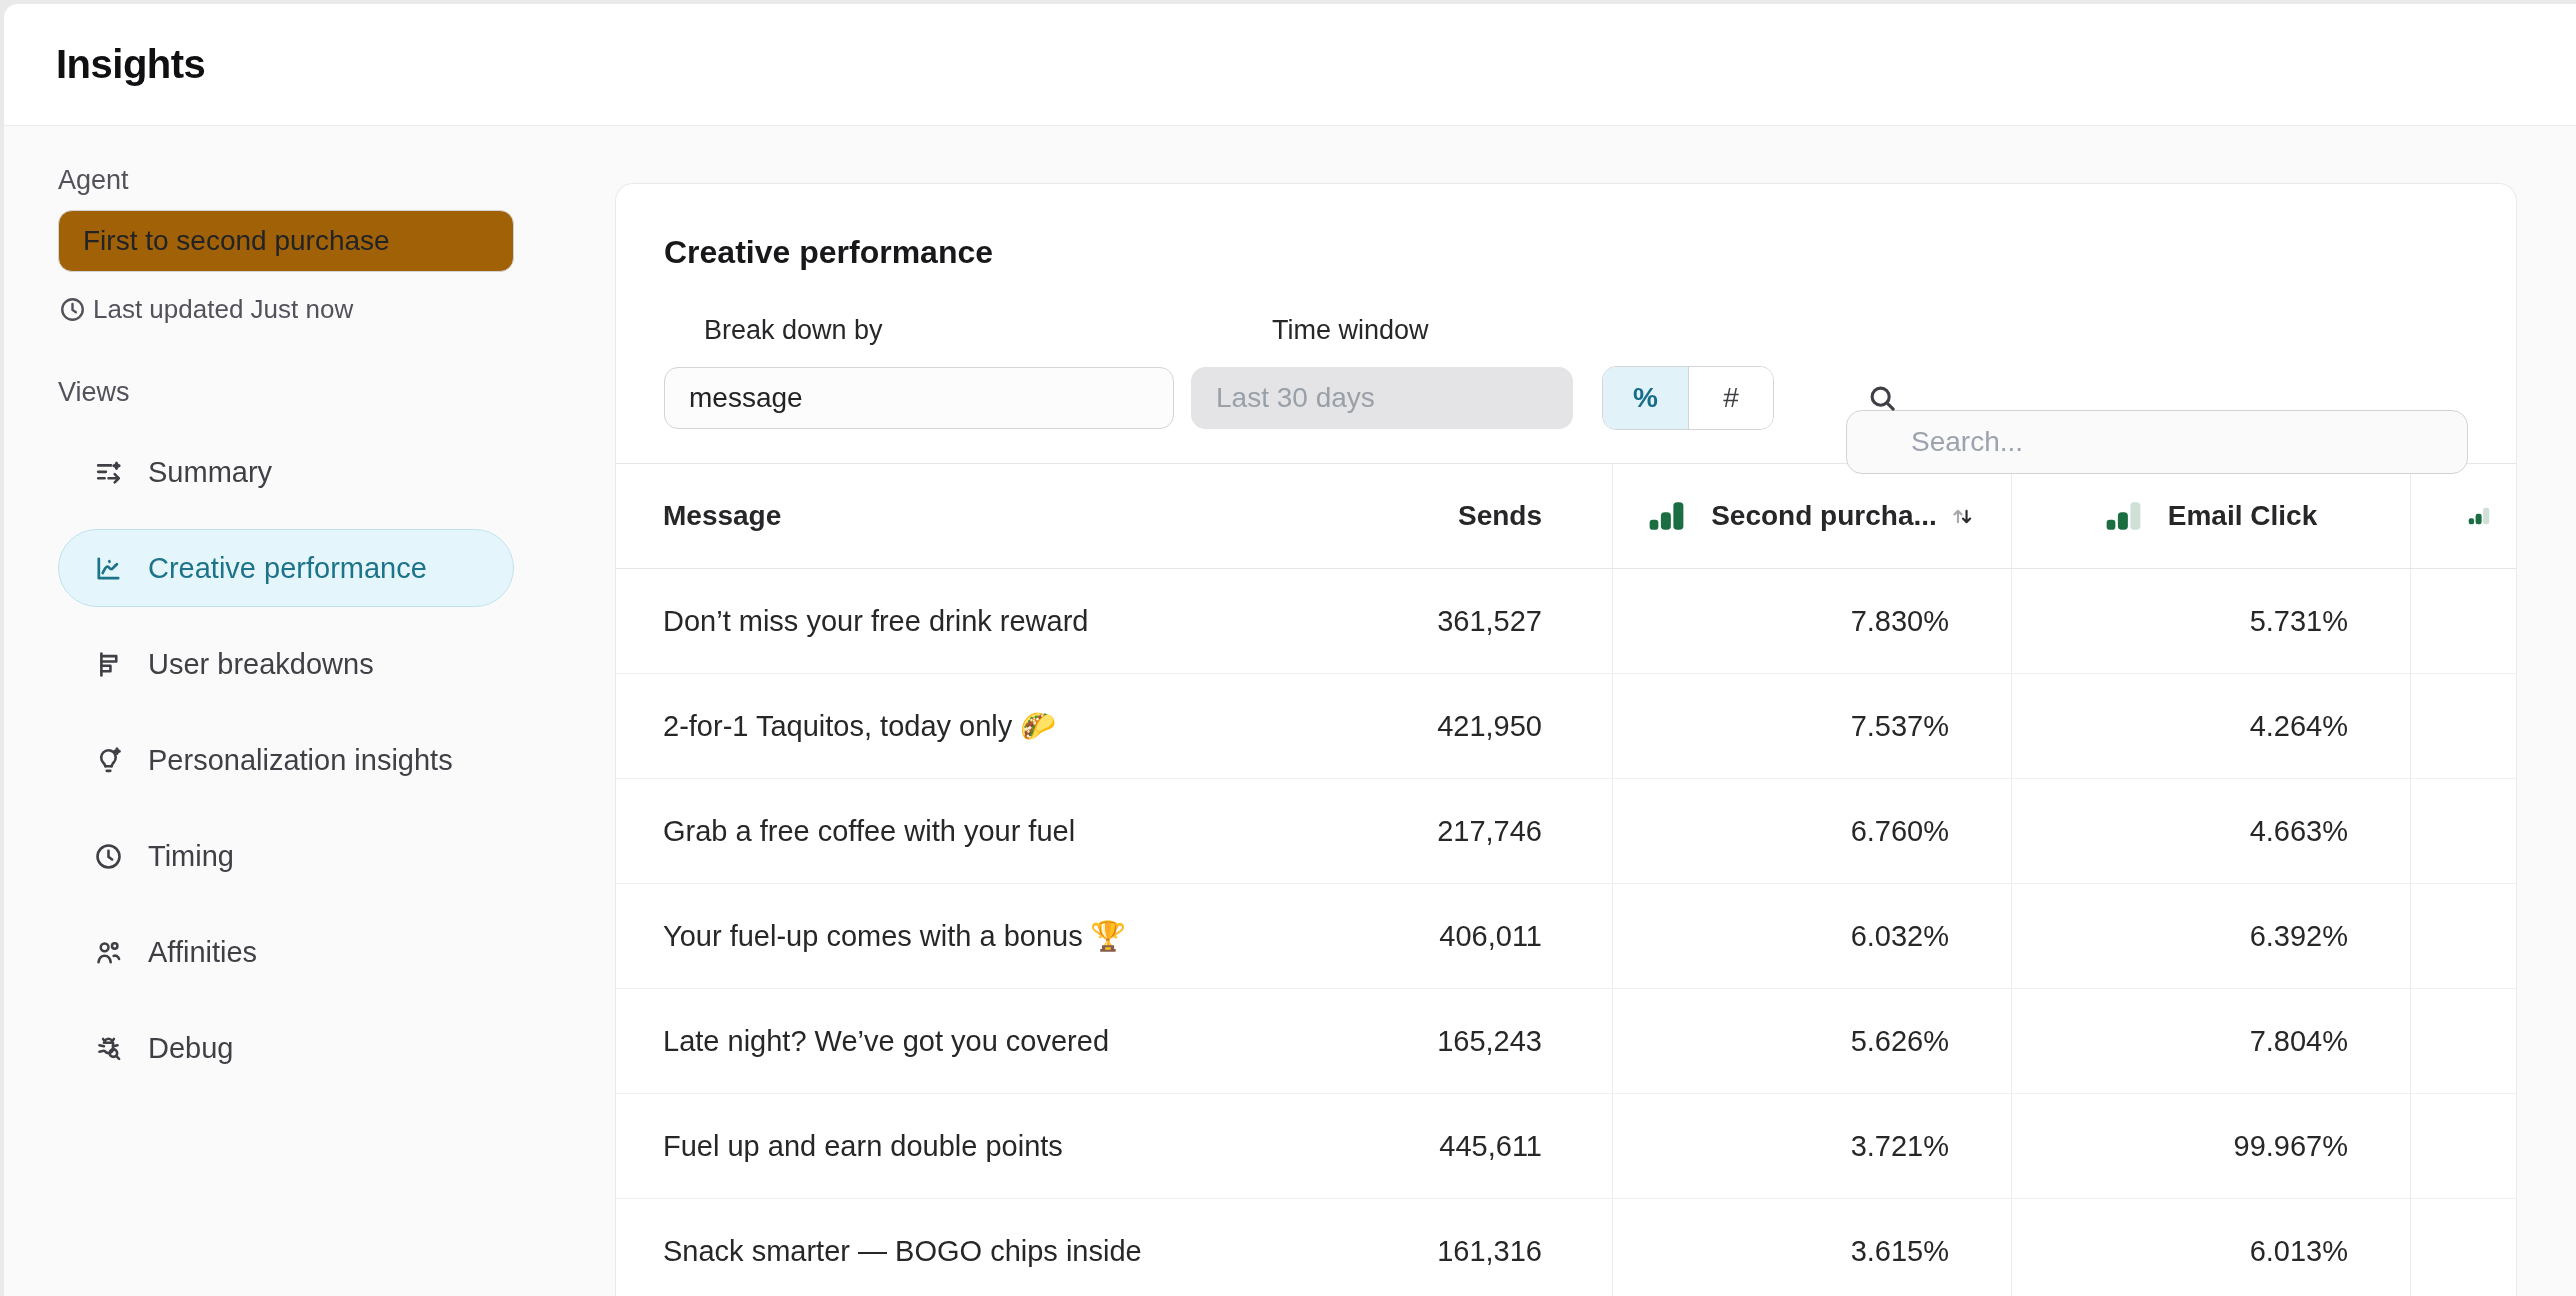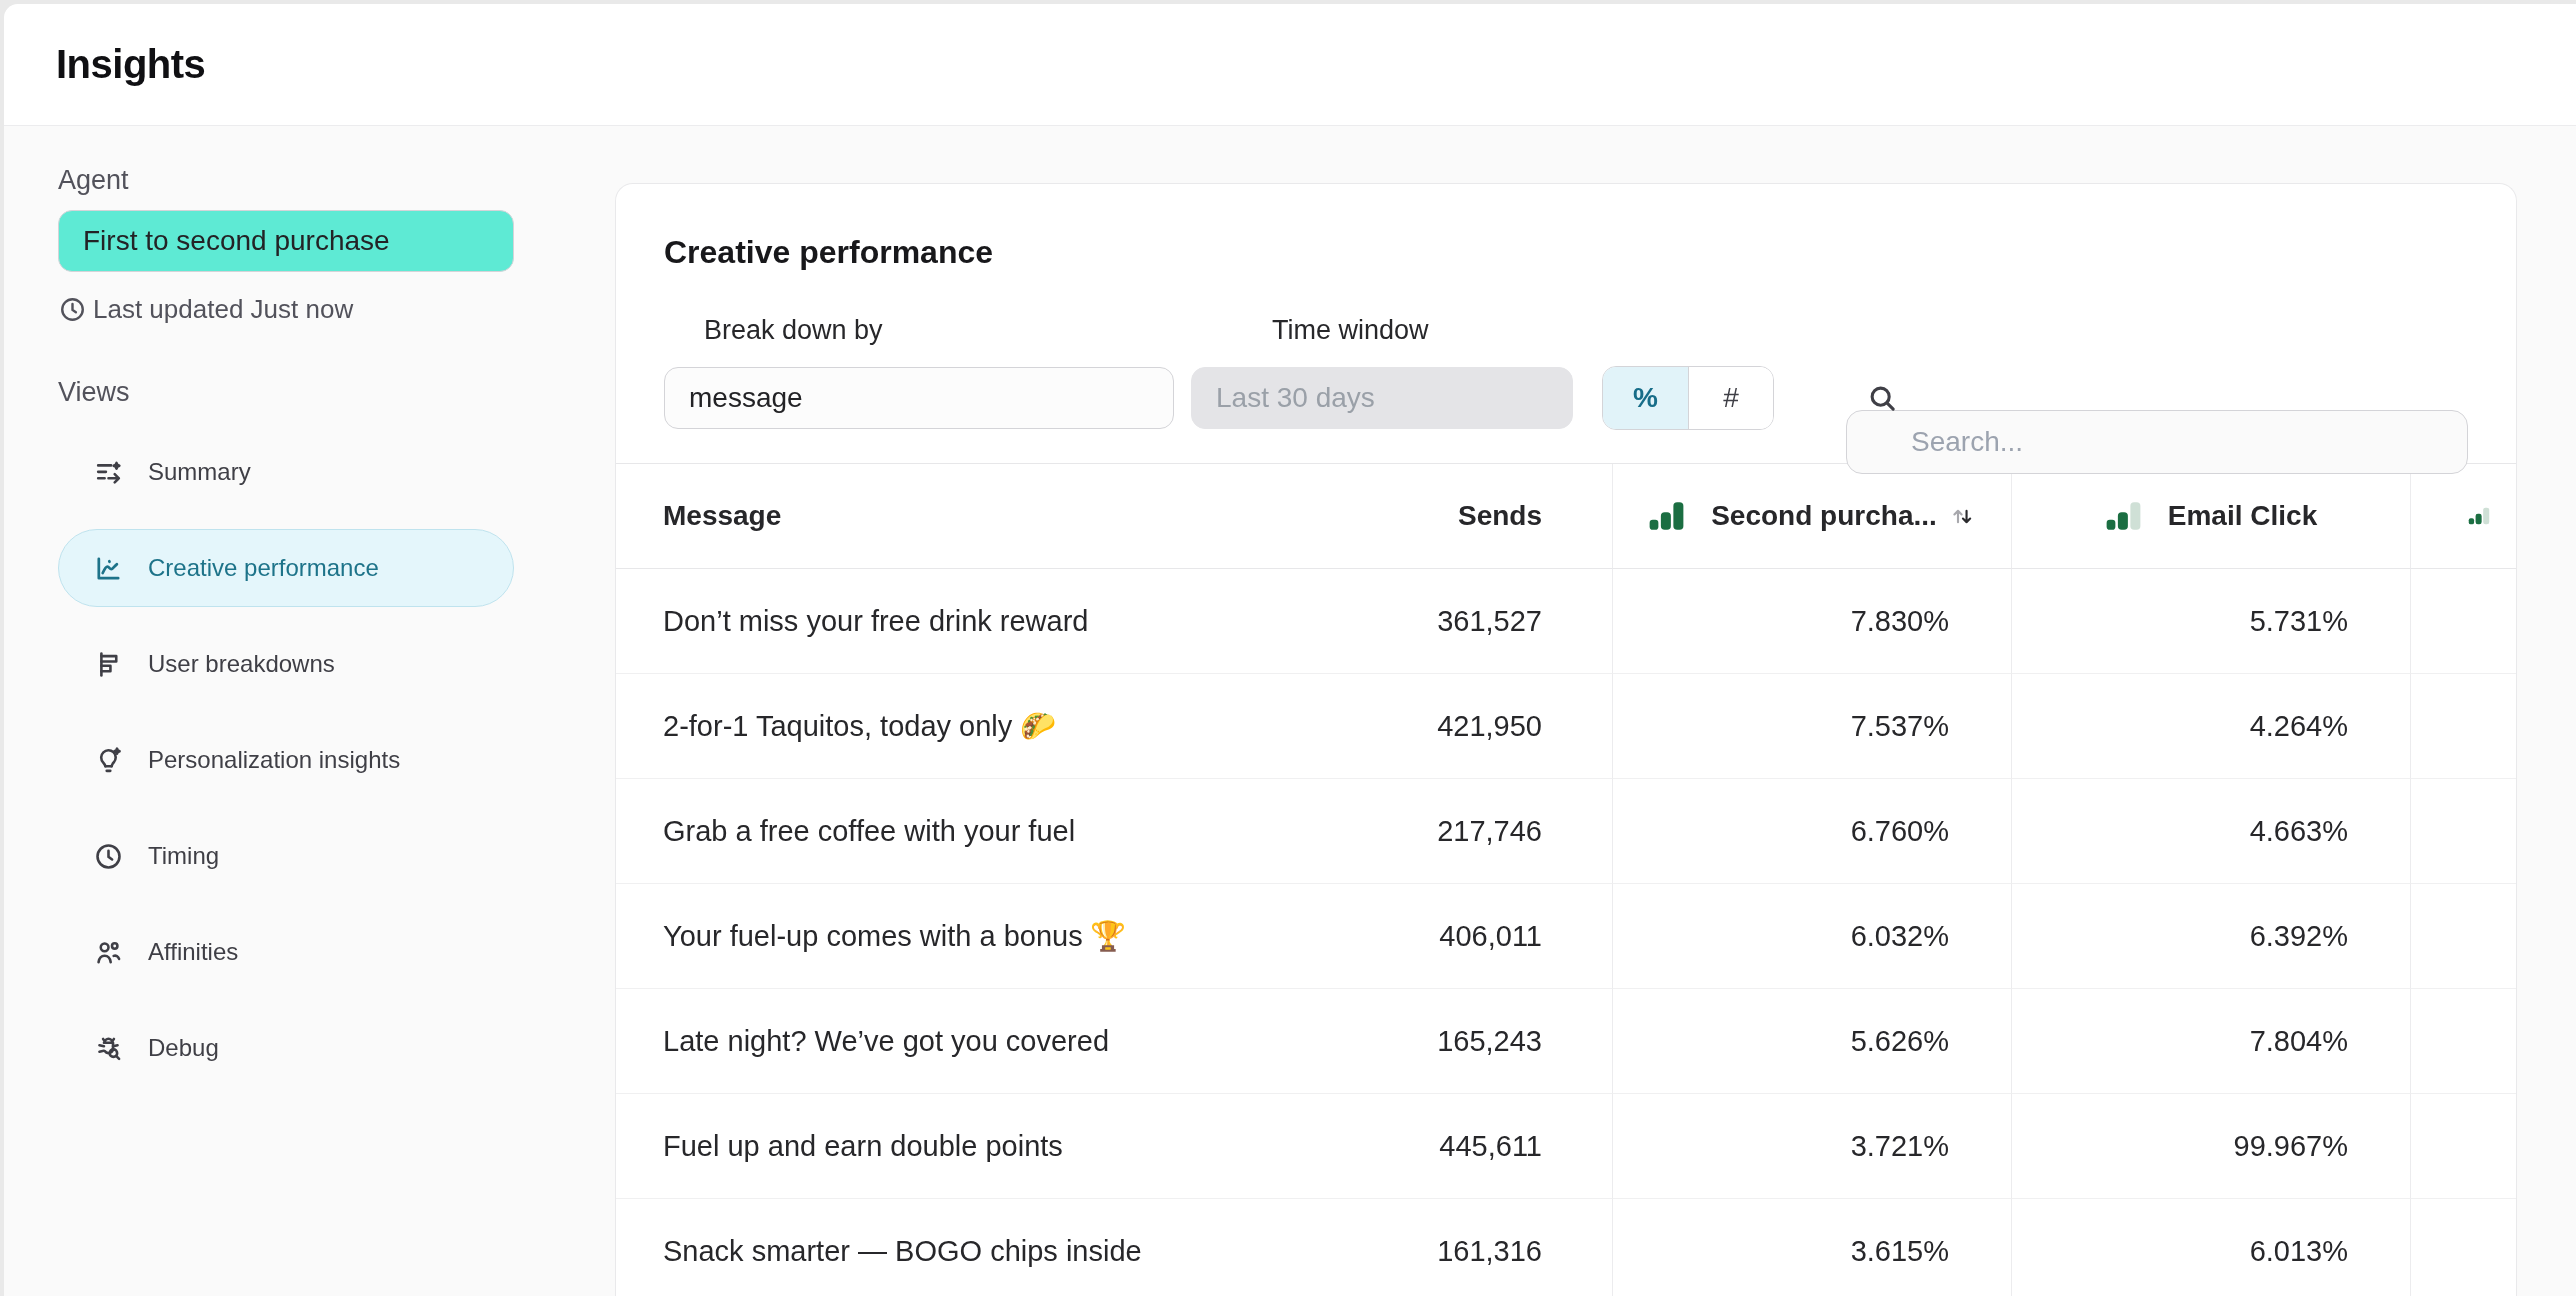--- a/index.html
+++ b/index.html
@@ -20,38 +20,38 @@
     display:flex; align-items:center; padding-left:52px;
     border-top-left-radius:14px;
   }
   .topbar h1 { font-size:40px; font-weight:700; color:#101013; letter-spacing:-0.5px; }
 
   
   .sidebar { position:absolute; left:0; top:123px; width:559px; padding-left:54px; }
   .side-label { font-size:27px; font-weight:500; color:#52525b; }
   .agent-label { margin-top:38px; }
   .select {
-    position:relative; height:62px; background:#5eead4;
+    position:relative; height:62px; background:#a16207;
     border:1px solid #d4d4d8; border-radius:14px;
     display:flex; align-items:center; padding:0 60px 0 24px;
     font-size:28px; color:#232326; cursor:pointer; white-space:nowrap;
   }
   .agent-select { width:456px; margin-top:14px; }
   .select .chev { position:absolute; right:18px; top:50%; transform:translateY(-50%); }
   .updated-row { display:flex; align-items:center; gap:6px; margin-top:22px; color:#52525b; }
   .updated-row .txt { font-size:26px; }
   .views-label { margin-top:52px; }
   .nav { list-style:none; margin-top:16px; width:456px; }
   .nav li {
     height:96px; display:flex; align-items:center; cursor:pointer;
   }
   .nav .item-inner {
     width:456px; height:78px; display:flex; align-items:center; gap:24px;
     padding-left:34px; border-radius:39px; border:1.5px solid transparent;
-    font-size:24px; color:#3f3f46;
+    font-size:29px; color:#3f3f46;
   }
   .nav li.selected .item-inner {
     background:#e4f6fb; border-color:#bfe3ee; color:#1d7389; font-weight:500;
   }
   .nav .nicon { width:31px; height:31px; flex:0 0 31px; display:flex; }
   .nav svg { width:31px; height:31px; }
 
   
   .panel {
     position:absolute; left:611px; top:179px; width:1902px; bottom:0;

